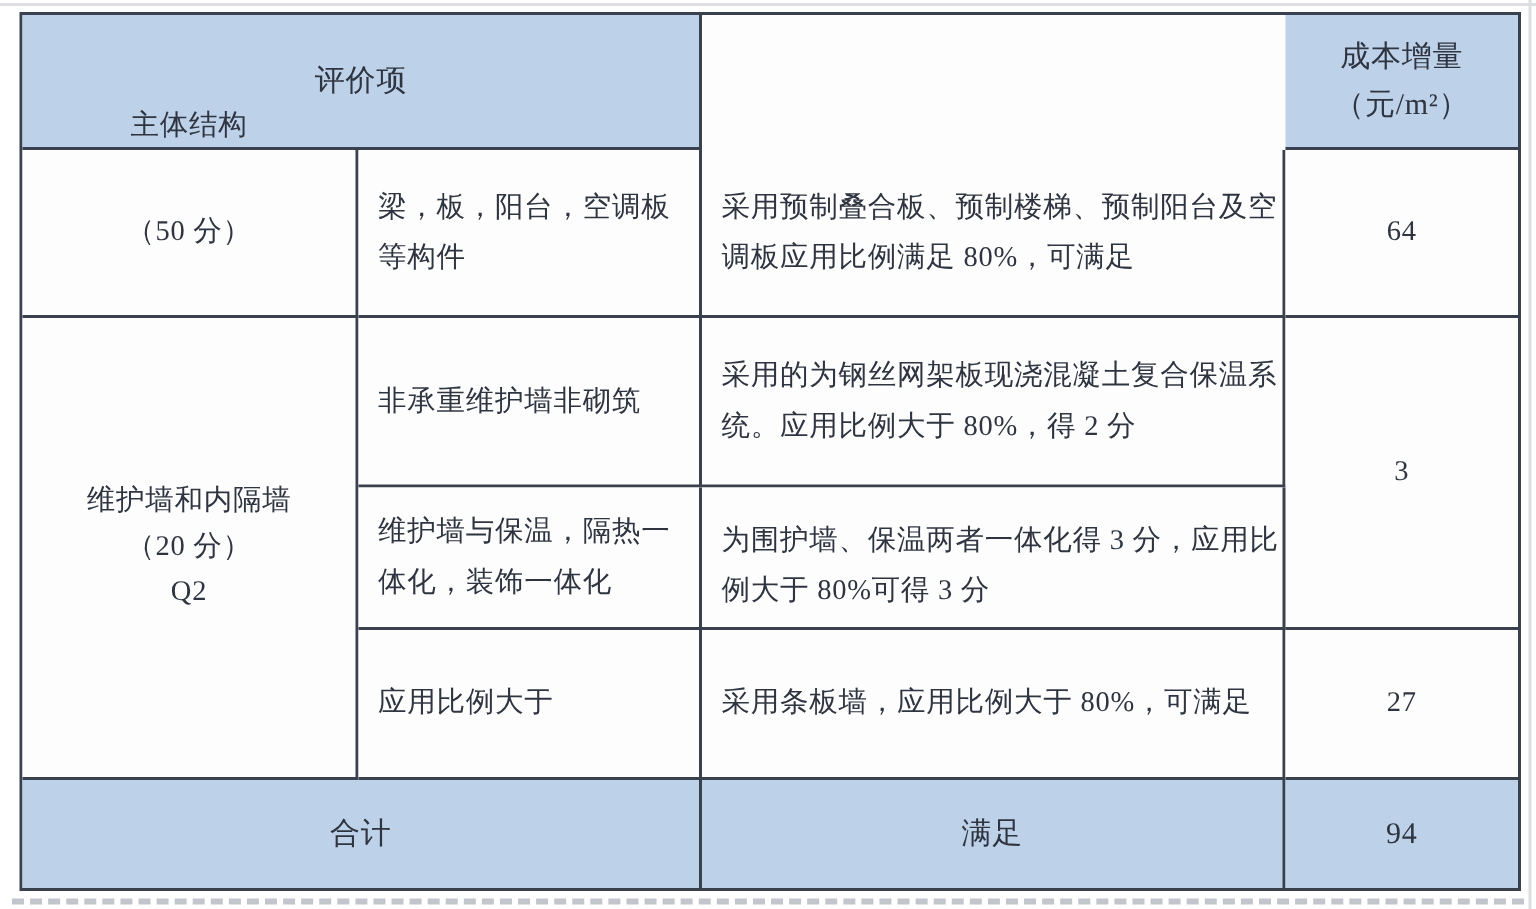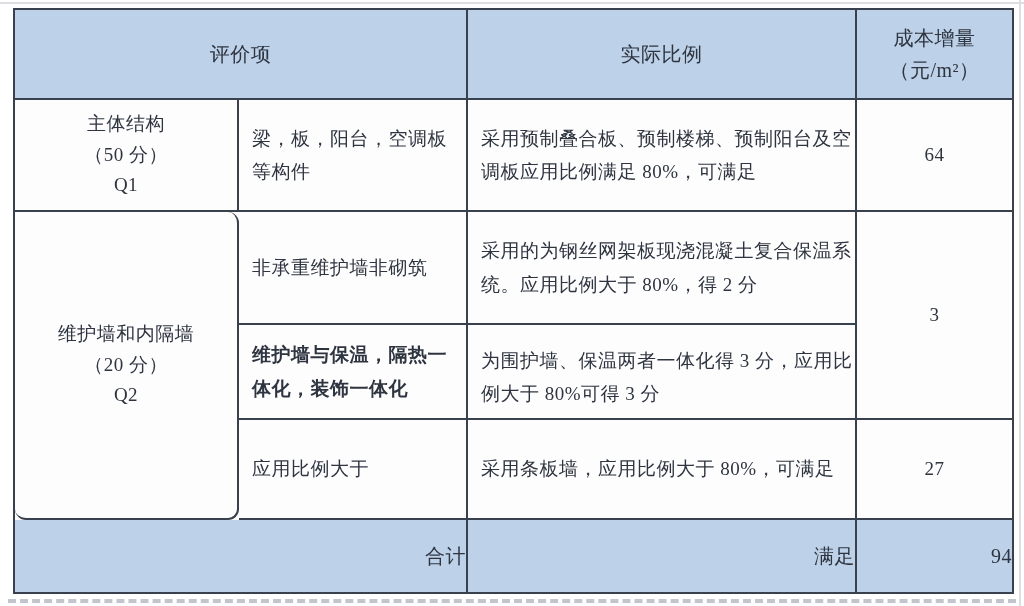--- a/index.html
+++ b/index.html
@@ -41,43 +41,43 @@
     display:flex;
     align-items:center;
     justify-content:center;
     text-align:center;
     font-size:19px;
     line-height:1.6;
     letter-spacing:0.5px;
     background:var(--c-body-bg);
   }
   .cell.no-br{border-right:none;}
-  .cell.no-bb{border-bottom:none;justify-content:flex-end;}
+  .cell.no-bb{border-bottom:none;}
   .cell.blue{background:var(--c-header-bg);}
   .cell.left{
     justify-content:flex-start;
     text-align:left;
     padding:8px 0 8px 13px;
     line-height:1.75;
   }
   .cell.col-stack{flex-direction:column;}
   .hdr{font-size:20px;}
   
   .h-eval {grid-column:1/3;grid-row:1;}
   .h-ratio{grid-column:3;grid-row:1;}
   .h-cost {grid-column:4;grid-row:1;}
-  .g1-cat  {grid-column:1;grid-row:2;}
+  .g1-cat  {grid-column:1;grid-row:2;gap:40px;}
   .g1-item {grid-column:2;grid-row:2;}
   .g1-ratio{grid-column:3;grid-row:2;}
   .g1-cost {grid-column:4;grid-row:2;}
-  .g2-cat  {grid-column:1;grid-row:3/6;border-radius:11px;}
+  .g2-cat  {grid-column:1;grid-row:3/6;}
   .g2r1-item {grid-column:2;grid-row:3;}
   .g2r1-ratio{grid-column:3;grid-row:3;}
   .g2r12-cost{grid-column:4;grid-row:3/5;}
-  .g2r2-item {grid-column:2;grid-row:4;font-weight:bold;}
+  .g2r2-item {grid-column:2;grid-row:4;}
   .g2r2-ratio{grid-column:3;grid-row:4;align-items:flex-end;}
   .g2r3-item {grid-column:2;grid-row:5;}
   .g2r3-ratio{grid-column:3;grid-row:5;}
   .g2r3-cost {grid-column:4;grid-row:5;}
   .f-total {grid-column:1/3;grid-row:6;}
   .f-result{grid-column:3;grid-row:6;}
   .f-cost  {grid-column:4;grid-row:6;}
   .torn-edge{
     position:absolute;left:8px;top:599px;width:1008px;height:0;
     border-top:4px dashed var(--c-dash);
@@ -86,23 +86,20 @@
 </head>
 <body>
 
 <div class="photo-top-edge"></div>
 <div class="photo-right-edge"></div>
 
 <div class="table">
 
   <div class="cell blue hdr h-eval">
     <span>评价项</span>
-  </div>
-  <div class="cell blue hdr h-ratio">
-    <span>实际比例</span>
   </div>
   <div class="cell blue hdr h-cost col-stack no-br">
     <span>成本增量</span>
     <span>（元/m²）</span>
   </div>
 
   <div class="cell col-stack g1-cat">
     <span>主体结构</span>
     <span>（50 分）</span>
     <span>Q1</span>

